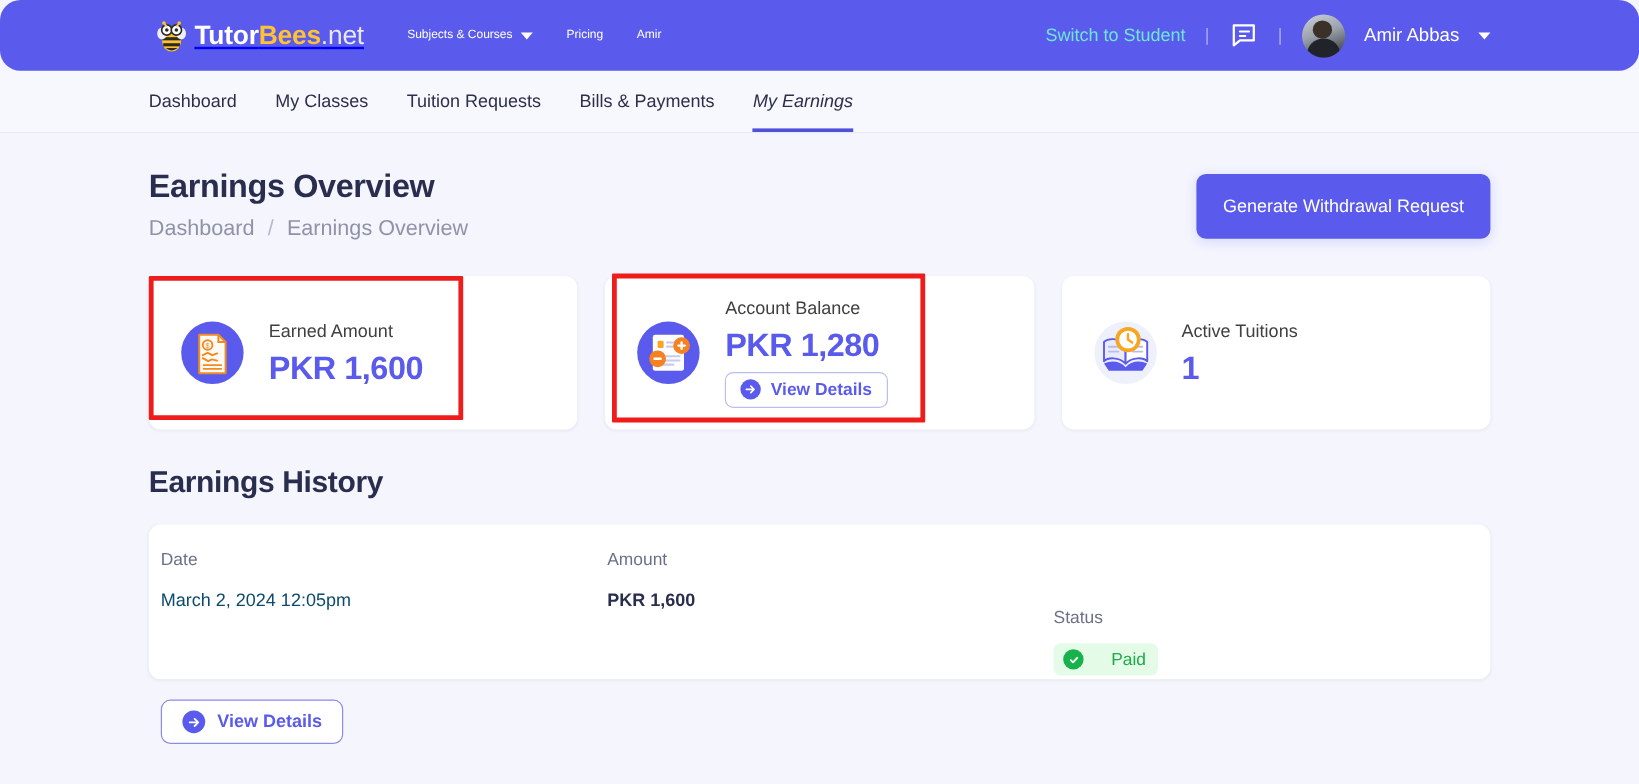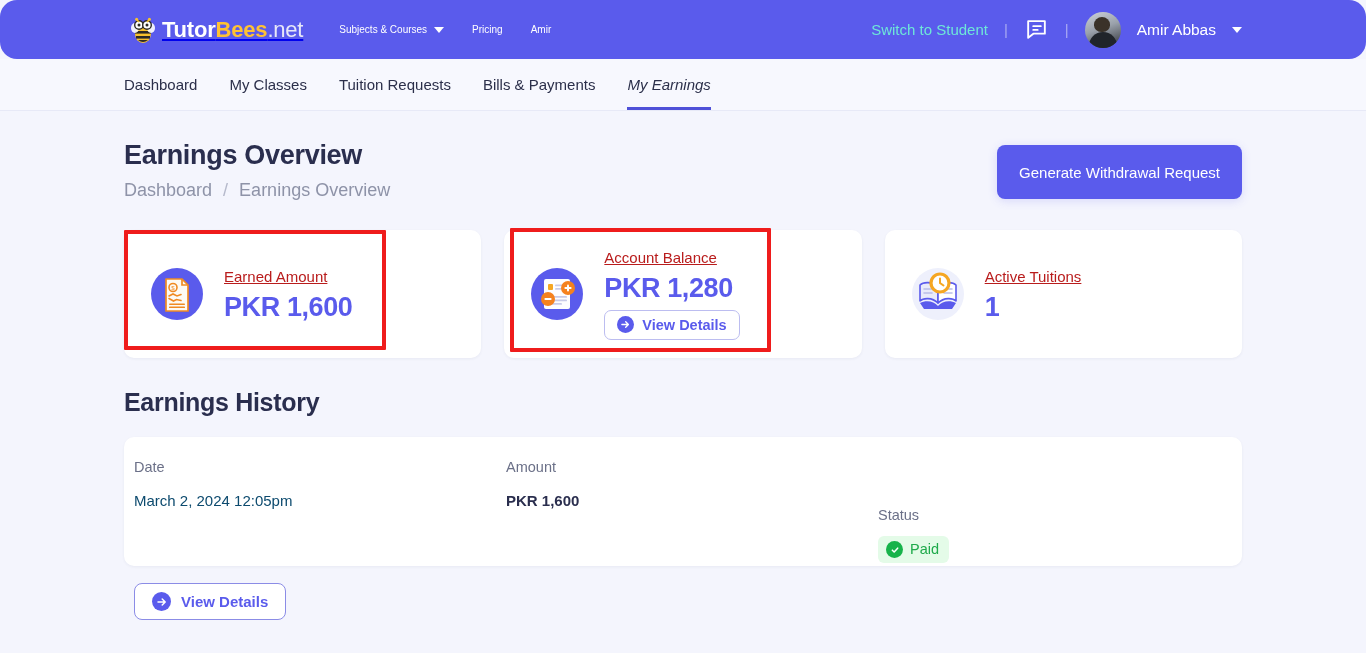--- a/index.html
+++ b/index.html
@@ -107,21 +107,21 @@
     display: flex; gap: 23px; margin-top: 29px; position: relative;
   }
   .card {
     background: #fff; border-radius: 10px; height: 128px;
     box-shadow: 0 1px 3px rgba(40,45,90,.06);
     display: flex; align-items: center; padding-left: 24px; gap: 18px;
     flex: 1 1 0;
   }
   .card-ico { width: 58px; height: 58px; flex: none; position: relative; }
   .card-body { padding-top: 2px; }
-  .card-label { font-size: 15px; color: #b91c1c; line-height: 1.1; text-decoration: underline; }
+  .card-label { font-size: 15px; color: #404040; line-height: 1.1; }
   .card-value {
     font-size: 27px; font-weight: 700; color: #5a5bec; margin-top: 7px;
     letter-spacing: -0.4px; line-height: 1.05;
   }
 
   .mini-btn {
     margin-top: 8px;
     display: inline-flex; align-items: center; gap: 8px;
     border: 1px solid #bcbdf0; border-radius: 7px; background: #fff;
     height: 30px; padding: 0 12px; cursor: pointer;
@@ -149,21 +149,21 @@
     padding: 22px 0 28px 0; height: 129px;
   }
   .hrow { display: flex; padding: 0 10px 0 10px; }
   .col-date { width: 372px; padding-left: 0; }
   .col-amount { width: 372px; }
   .col-status { width: 280px; margin-top: 48px; }
   .h-head { font-size: 14.5px; color: #6b7088; }
   .h-val { font-size: 15px; color: #0c4a6e; margin-top: 17px; }
   .h-val.bold { font-weight: 700; color: #2a2e4e; }
   .badge {
-    margin-top: 13px; display: inline-flex; gap: 7px;
+    margin-top: 13px; display: inline-flex; align-items: center; gap: 23px;
     background: #e4fbe8; border-radius: 6px; padding: 5px 10px 5px 8px;
     color: #1faa4b; font-size: 14.5px; font-weight: 500;
   }
   .check-circ {
     width: 17px; height: 17px; border-radius: 50%; background: #17b34a;
     display: inline-flex; align-items: center; justify-content: center; flex: none;
   }
   .btn-outline {
     margin: 20px 0 0 10px;
     display: inline-flex; align-items: center; gap: 10px;

